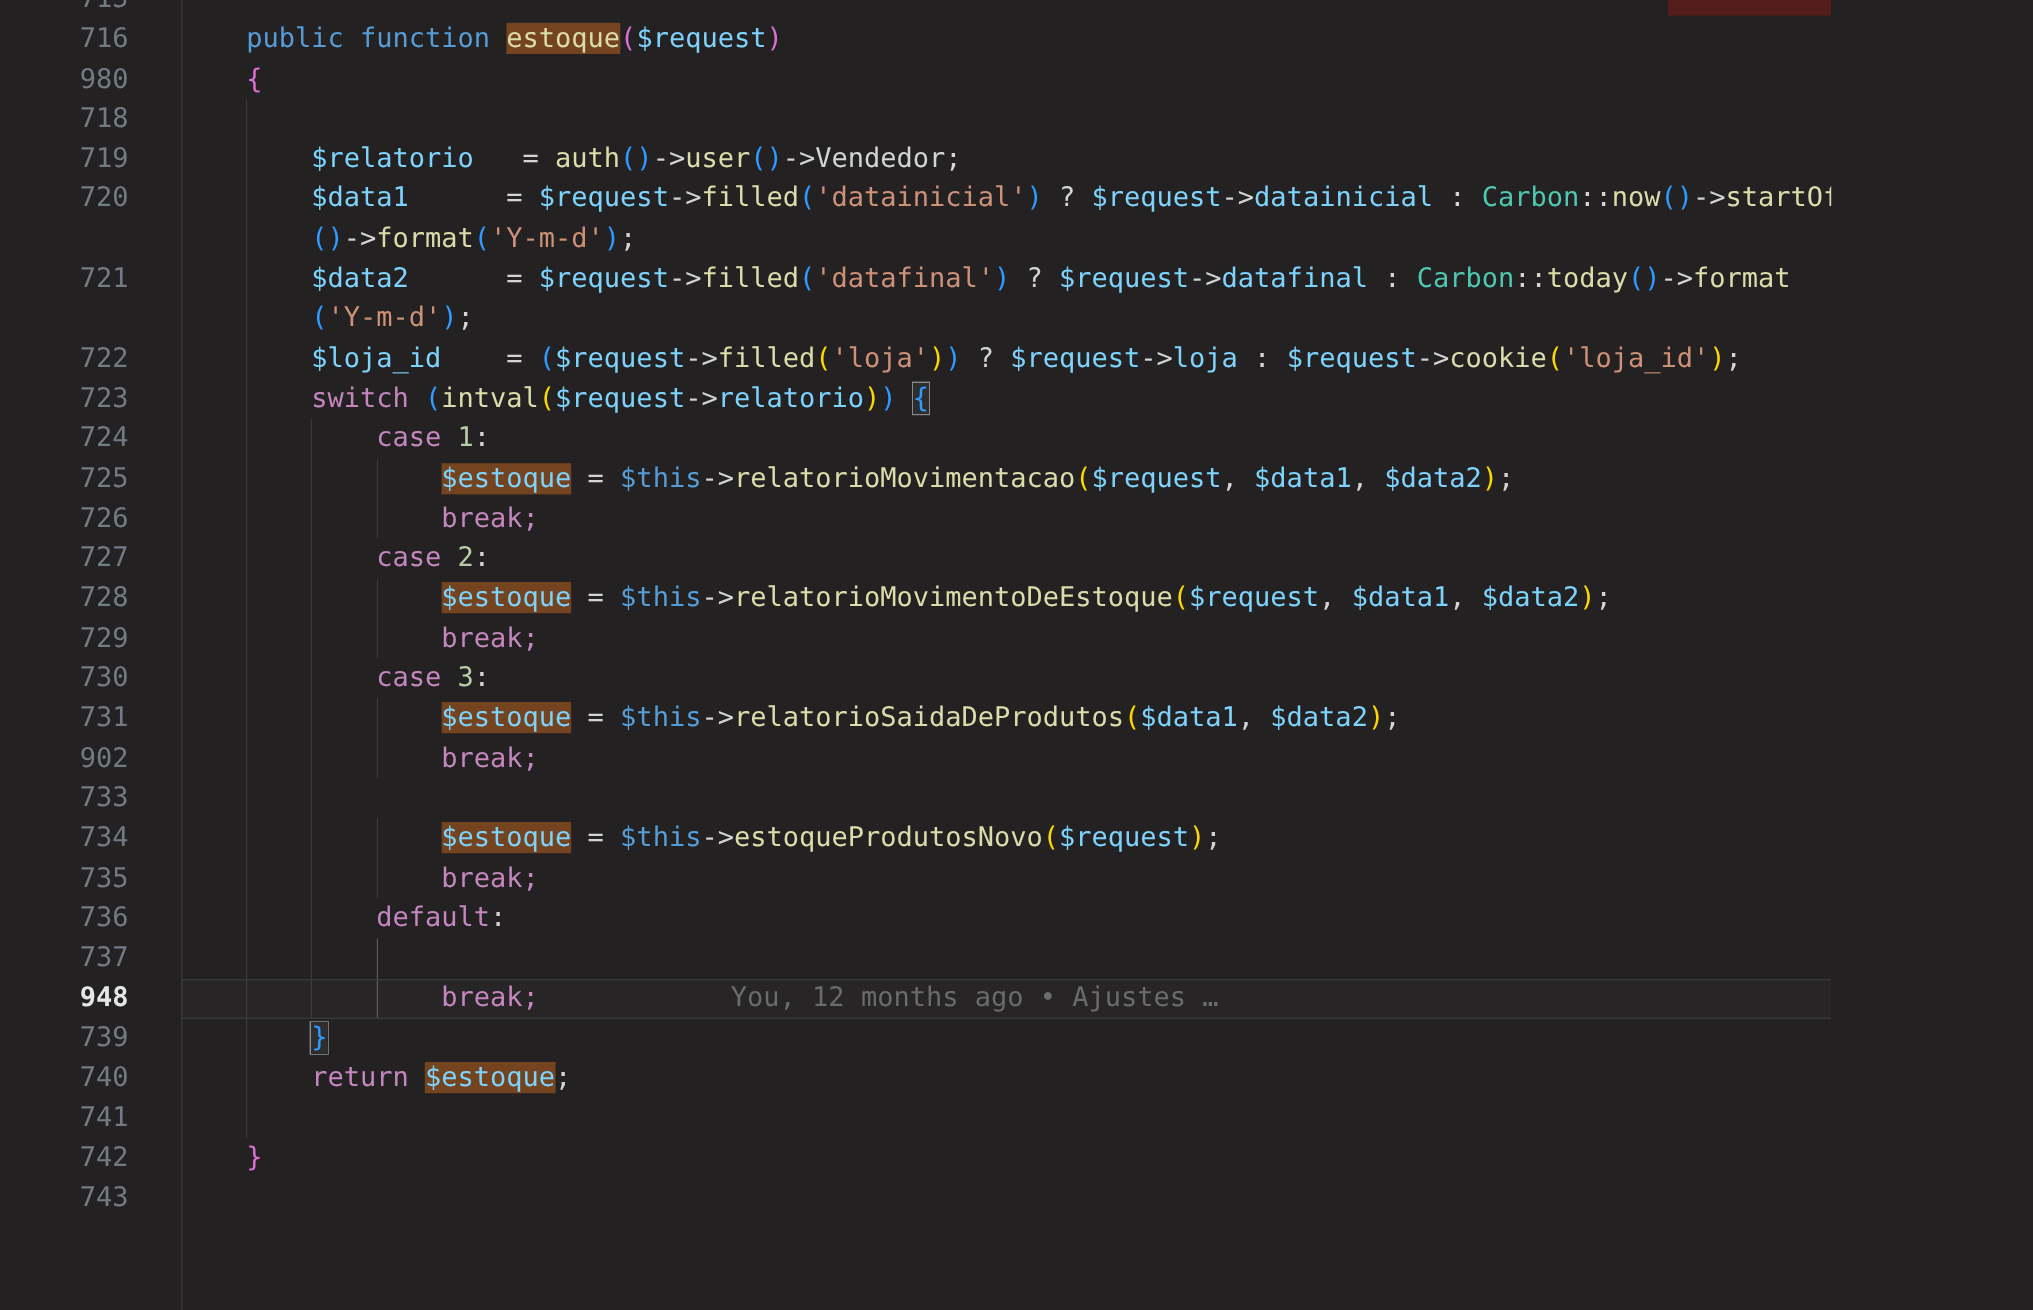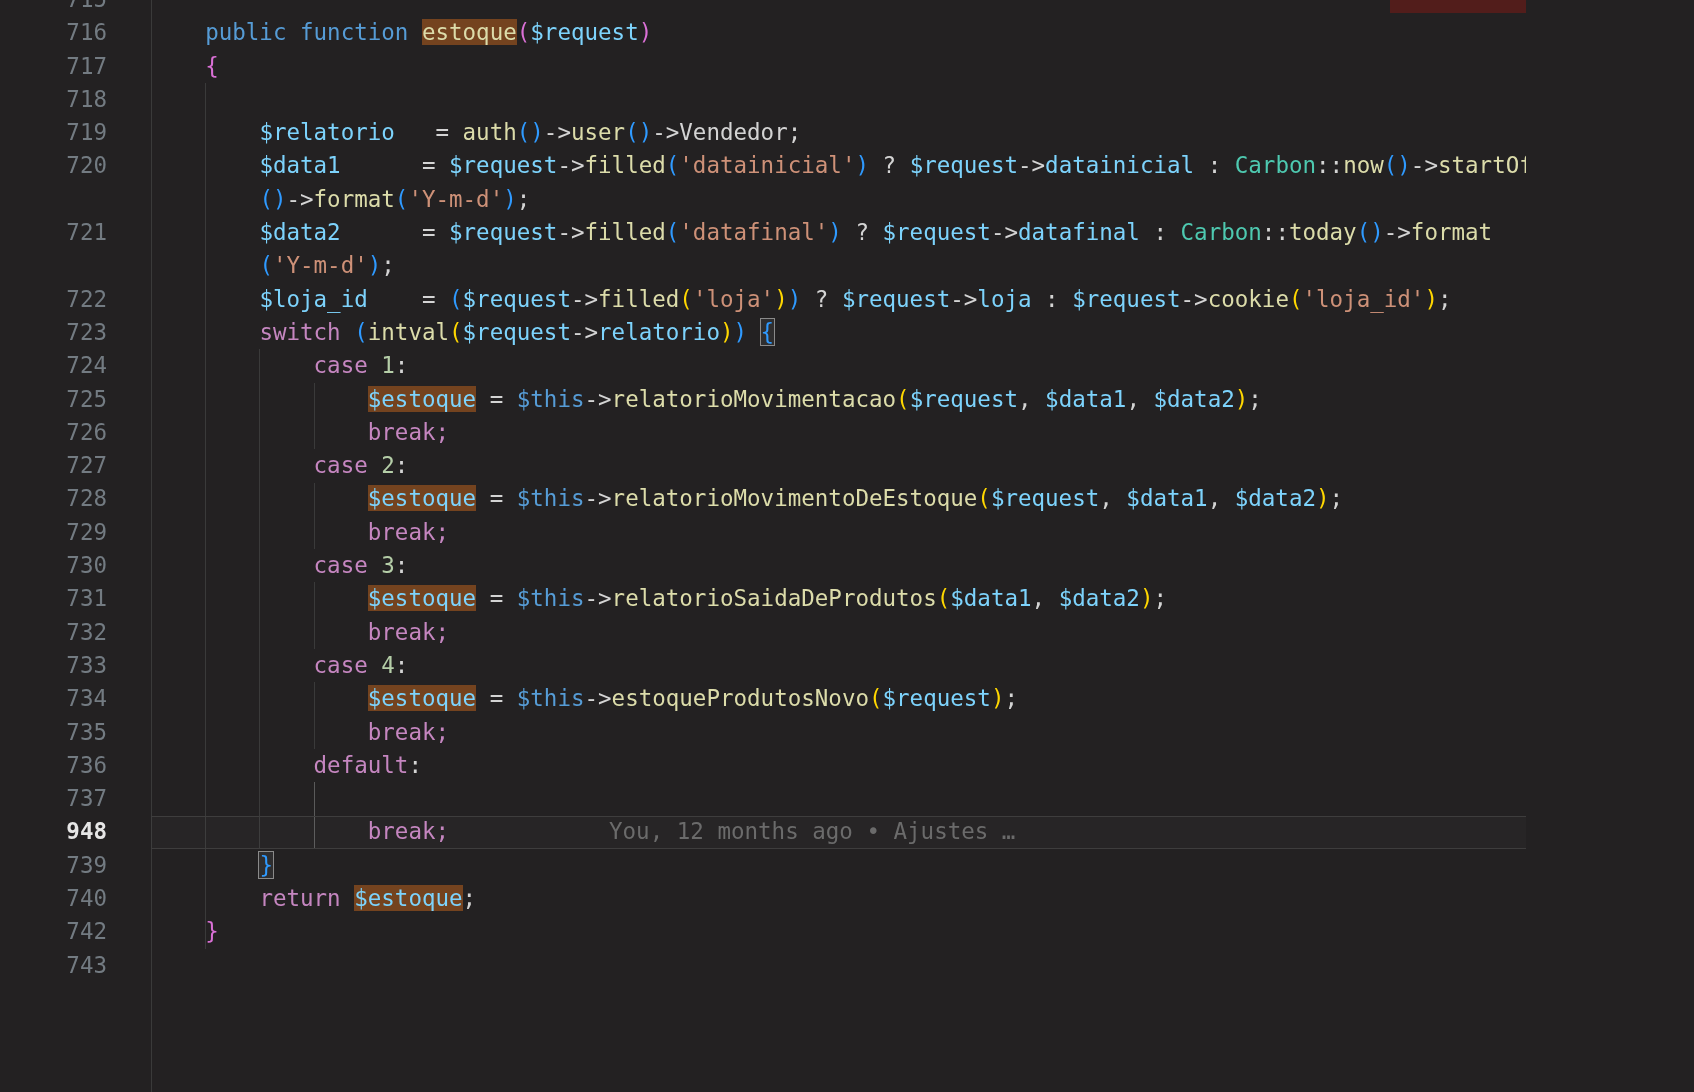--- a/index.html
+++ b/index.html
@@ -43,43 +43,44 @@
       <div class="guide" style="left: 313.6px; top: 382.6px; height: 66.6px;"></div>
       <div class="guide" style="left: 313.6px; top: 482.5px; height: 66.6px;"></div>
       <div class="guide" style="left: 313.6px; top: 582.4px; height: 66.6px;"></div>
       <div class="guide" style="left: 313.6px; top: 682.3px; height: 66.6px;"></div>
       <div class="guide active" style="left: 313.6px; top: 782.2px; height: 66.6px;"></div>
     </div>
   <div id="current-line" style="top: 815.5px;"></div>
   <div id="code-rows">
       <div class="row"><span class="gutter">715</span><span class="content"></span></div>
       <div class="row"><span class="gutter">716</span><span class="content"><span>    </span><span class="kw">public function </span><span class="fn hl">estoque</span><span class="b2">(</span><span class="var">$request</span><span class="b2">)</span></span></div>
-      <div class="row"><span class="gutter">717</span><span class="content"><span>    </span><span class="b2">{</span></span></div>
+      <div class="row"><span class="gutter">980</span><span class="content"><span>    </span><span class="b2">{</span></span></div>
       <div class="row"><span class="gutter">718</span><span class="content"></span></div>
       <div class="row"><span class="gutter">719</span><span class="content"><span>        </span><span class="var">$relatorio</span><span>   = </span><span class="fn">auth</span><span class="b3">()</span><span>-&gt;</span><span class="fn">user</span><span class="b3">()</span><span>-&gt;Vendedor;</span></span></div>
       <div class="row"><span class="gutter">720</span><span class="content"><span>        </span><span class="var">$data1</span><span>      = </span><span class="var">$request</span><span>-&gt;</span><span class="fn">filled</span><span class="b3">(</span><span class="str">'datainicial'</span><span class="b3">)</span><span> ? </span><span class="var">$request</span><span>-&gt;</span><span class="var">datainicial</span><span> : </span><span class="cls">Carbon</span><span>::</span><span class="fn">now</span><span class="b3">()</span><span>-&gt;</span><span class="fn">startOfMonth</span></span></div>
       <div class="row"><span class="gutter"></span><span class="content"><span>        </span><span class="b3">()</span><span>-&gt;</span><span class="fn">format</span><span class="b3">(</span><span class="str">'Y-m-d'</span><span class="b3">)</span><span>;</span></span></div>
       <div class="row"><span class="gutter">721</span><span class="content"><span>        </span><span class="var">$data2</span><span>      = </span><span class="var">$request</span><span>-&gt;</span><span class="fn">filled</span><span class="b3">(</span><span class="str">'datafinal'</span><span class="b3">)</span><span> ? </span><span class="var">$request</span><span>-&gt;</span><span class="var">datafinal</span><span> : </span><span class="cls">Carbon</span><span>::</span><span class="fn">today</span><span class="b3">()</span><span>-&gt;</span><span class="fn">format</span></span></div>
       <div class="row"><span class="gutter"></span><span class="content"><span>        </span><span class="b3">(</span><span class="str">'Y-m-d'</span><span class="b3">)</span><span>;</span></span></div>
       <div class="row"><span class="gutter">722</span><span class="content"><span>        </span><span class="var">$loja_id</span><span>    = </span><span class="b3">(</span><span class="var">$request</span><span>-&gt;</span><span class="fn">filled</span><span class="b4">(</span><span class="str">'loja'</span><span class="b4">)</span><span class="b3">)</span><span> ? </span><span class="var">$request</span><span>-&gt;</span><span class="var">loja</span><span> : </span><span class="var">$request</span><span>-&gt;</span><span class="fn">cookie</span><span class="b4">(</span><span class="str">'loja_id'</span><span class="b4">)</span><span>;</span></span></div>
       <div class="row"><span class="gutter">723</span><span class="content"><span>        </span><span class="ctl">switch</span><span> </span><span class="b3">(</span><span class="fn">intval</span><span class="b4">(</span><span class="var">$request</span><span>-&gt;</span><span class="var">relatorio</span><span class="b4">)</span><span class="b3">)</span><span> </span><span class="b3 mb">{</span></span></div>
       <div class="row"><span class="gutter">724</span><span class="content"><span>            </span><span class="ctl">case</span><span> </span><span class="num">1</span><span>:</span></span></div>
       <div class="row"><span class="gutter">725</span><span class="content"><span>                </span><span class="var hl">$estoque</span><span> = </span><span class="self">$this</span><span>-&gt;</span><span class="fn">relatorioMovimentacao</span><span class="b4">(</span><span class="var">$request</span><span>, </span><span class="var">$data1</span><span>, </span><span class="var">$data2</span><span class="b4">)</span><span>;</span></span></div>
       <div class="row"><span class="gutter">726</span><span class="content"><span>                </span><span class="ctl">break;</span></span></div>
       <div class="row"><span class="gutter">727</span><span class="content"><span>            </span><span class="ctl">case</span><span> </span><span class="num">2</span><span>:</span></span></div>
       <div class="row"><span class="gutter">728</span><span class="content"><span>                </span><span class="var hl">$estoque</span><span> = </span><span class="self">$this</span><span>-&gt;</span><span class="fn">relatorioMovimentoDeEstoque</span><span class="b4">(</span><span class="var">$request</span><span>, </span><span class="var">$data1</span><span>, </span><span class="var">$data2</span><span class="b4">)</span><span>;</span></span></div>
       <div class="row"><span class="gutter">729</span><span class="content"><span>                </span><span class="ctl">break;</span></span></div>
       <div class="row"><span class="gutter">730</span><span class="content"><span>            </span><span class="ctl">case</span><span> </span><span class="num">3</span><span>:</span></span></div>
       <div class="row"><span class="gutter">731</span><span class="content"><span>                </span><span class="var hl">$estoque</span><span> = </span><span class="self">$this</span><span>-&gt;</span><span class="fn">relatorioSaidaDeProdutos</span><span class="b4">(</span><span class="var">$data1</span><span>, </span><span class="var">$data2</span><span class="b4">)</span><span>;</span></span></div>
-      <div class="row"><span class="gutter">732</span><span class="content"><span>                </span><span class="ctl">break;</span></span></div>
-      <div class="row"><span class="gutter">733</span><span class="content"><span>            </span><span class="ctl">case</span><span> </span><span class="num">4</span><span>:</span></span></div>
+      <div class="row"><span class="gutter">902</span><span class="content"><span>                </span><span class="ctl">break;</span></span></div>
+      <div class="row"><span class="gutter">733</span></div>
       <div class="row"><span class="gutter">734</span><span class="content"><span>                </span><span class="var hl">$estoque</span><span> = </span><span class="self">$this</span><span>-&gt;</span><span class="fn">estoqueProdutosNovo</span><span class="b4">(</span><span class="var">$request</span><span class="b4">)</span><span>;</span></span></div>
       <div class="row"><span class="gutter">735</span><span class="content"><span>                </span><span class="ctl">break;</span></span></div>
       <div class="row"><span class="gutter">736</span><span class="content"><span>            </span><span class="ctl">default</span><span>:</span></span></div>
       <div class="row"><span class="gutter">737</span></div>
       <div class="row"><span class="gutter cur">948</span><span class="content"><span>                </span><span class="ctl">break;</span><span class="blame">You, 12 months ago • Ajustes …</span></span></div>
       <div class="row"><span class="gutter">739</span><span class="content"><span>        </span><span class="b3 mb">}</span></span></div>
       <div class="row"><span class="gutter">740</span><span class="content"><span>        </span><span class="ctl">return</span><span> </span><span class="var hl">$estoque</span><span>;</span></span></div>
+      <div class="row"><span class="gutter">741</span><span class="content"></span></div>
       <div class="row"><span class="gutter">742</span><span class="content"><span>    </span><span class="b2">}</span></span></div>
       <div class="row"><span class="gutter">743</span><span class="content"></span></div>
     </div>
   <div id="red-decoration" style="background: rgb(82, 29, 27);"></div>
 </div>
 
 </body></html>

